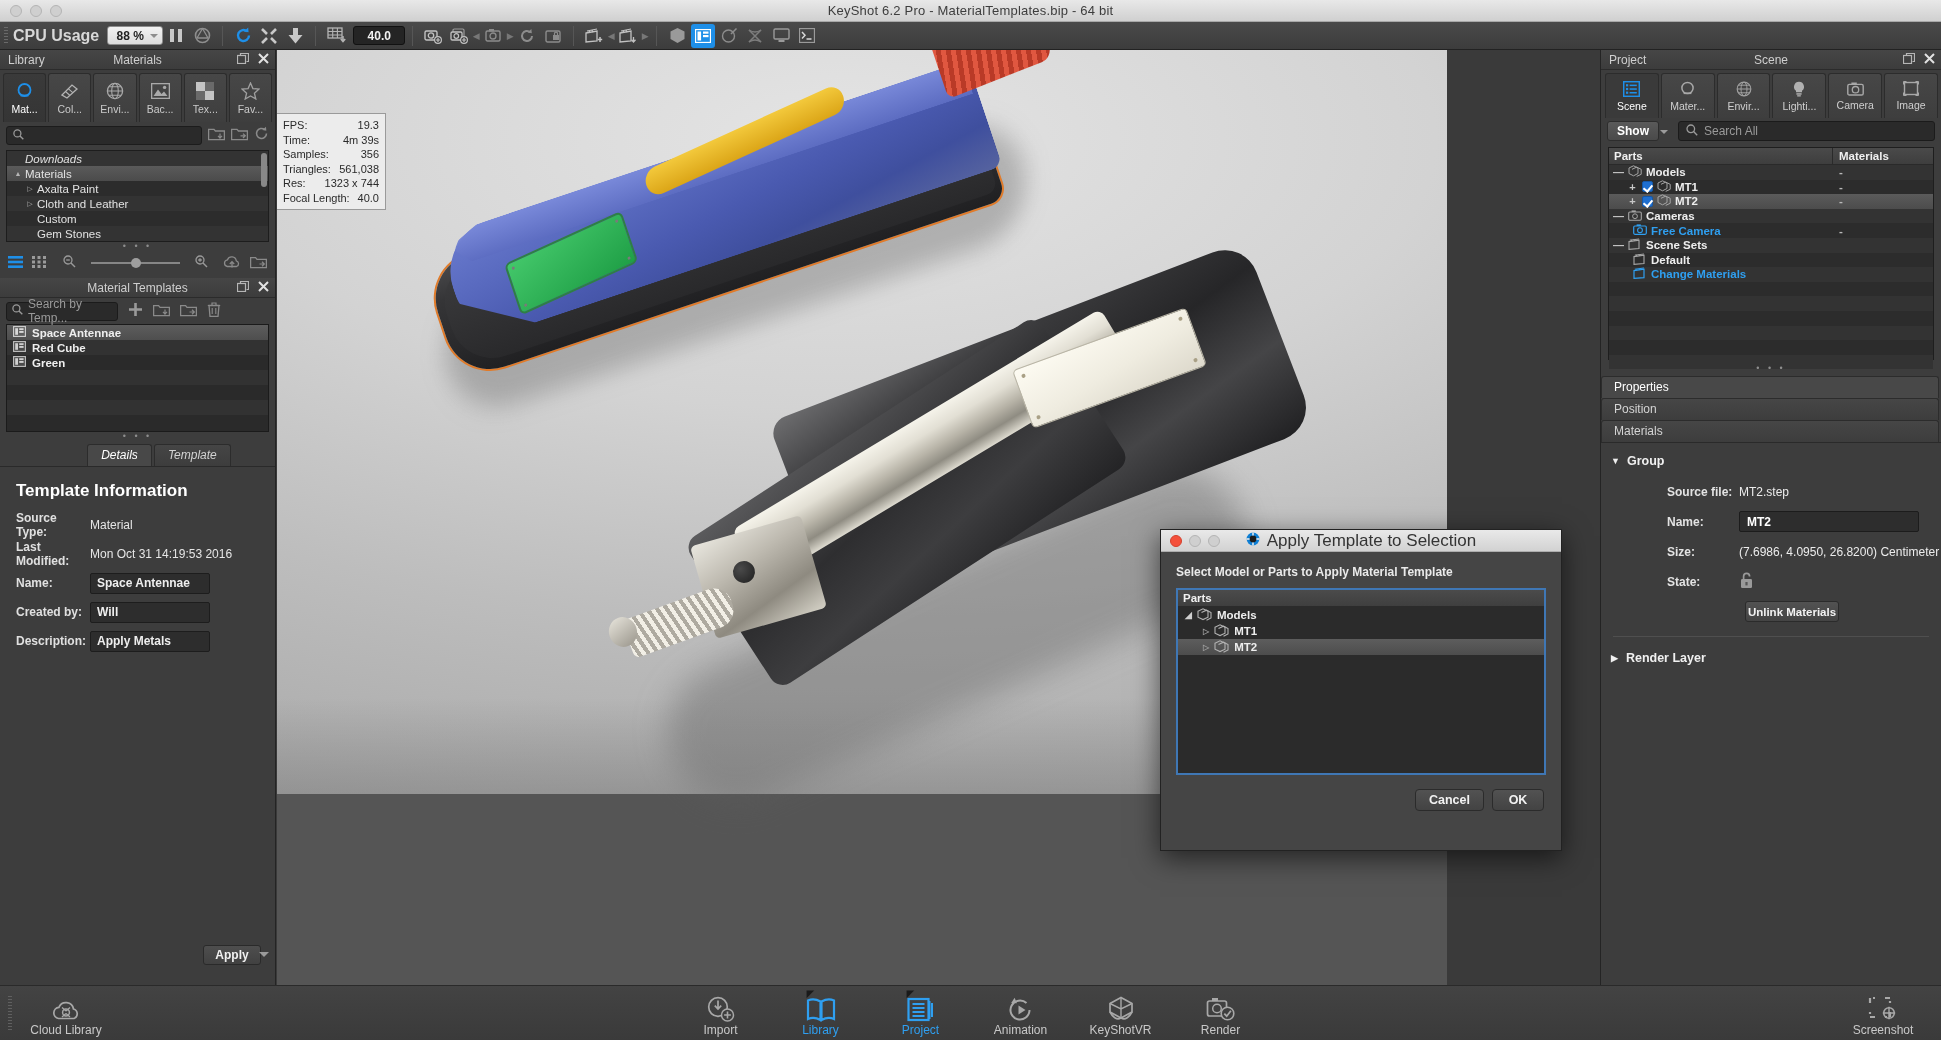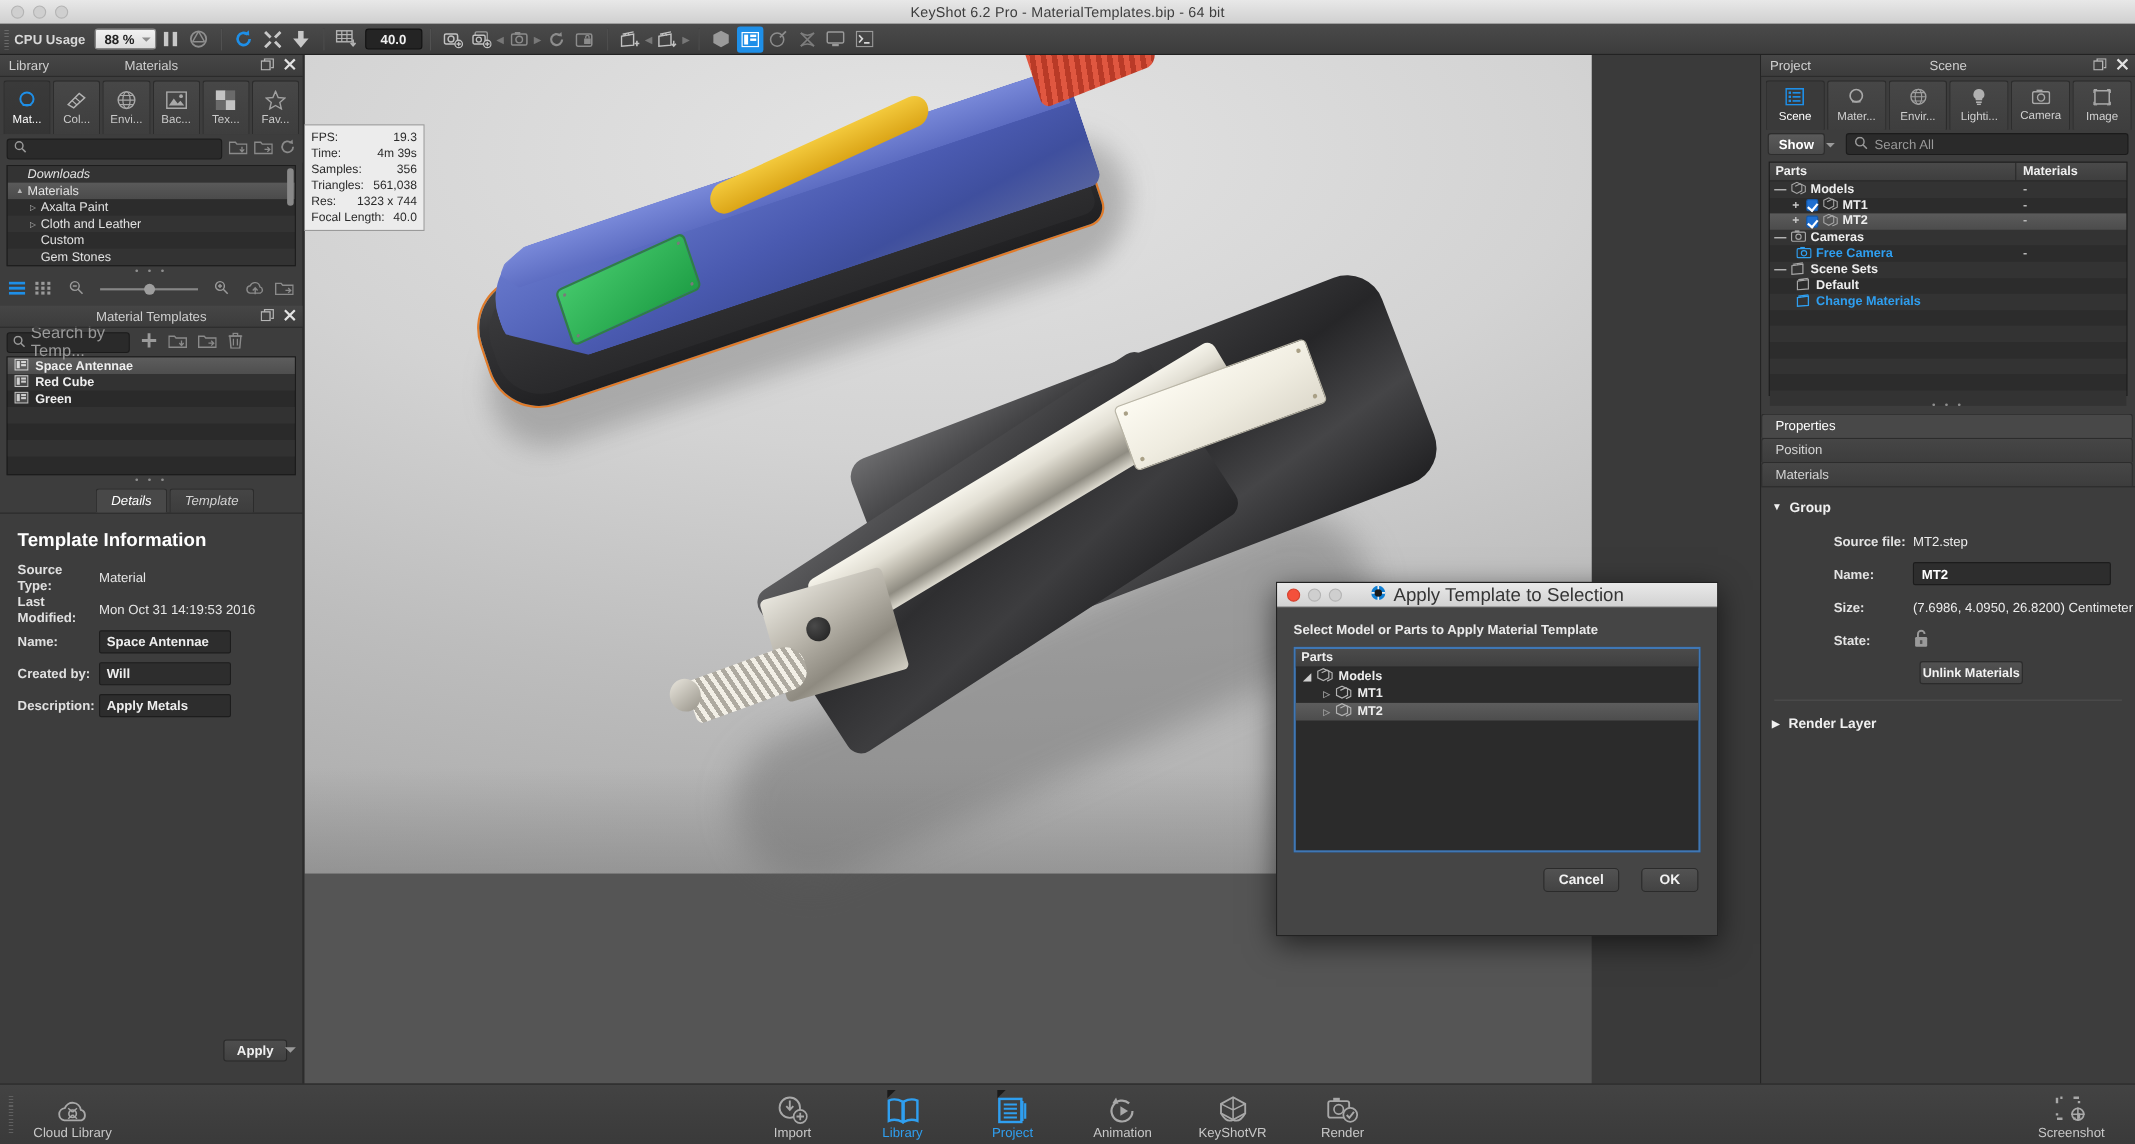--- a/index.html
+++ b/index.html
@@ -16,21 +16,21 @@
     border:1px solid #b4b4b4; }
   #title-text { position:absolute; left:0; right:0; text-align:center;
     font-size:13px; color:#3d3d3d; letter-spacing:.2px; }
 
   
   #toolbar { position:absolute; left:0; top:22px; width:1941px; height:28px;
     background:linear-gradient(#4a4a4a,#3c3c3c); border-bottom:1px solid #222;
     display:flex; align-items:center; }
   .tb-grip { width:4px; height:18px; margin:0 5px 0 4px;
     background-image:repeating-linear-gradient(to bottom,#6a6a6a 0 1px,transparent 1px 3px);}
-  .tb-label { font-size:12px; color:#d8d8d8; font-weight:bold; margin-right:8px; }
+  .tb-label { font-size:16px; color:#d8d8d8; font-weight:bold; margin-right:8px; }
   .tb-combo { height:19px; min-width:56px; background:linear-gradient(#f2f2f2,#dcdcdc);
     border:1px solid #8d8d8d; border-radius:3px; display:flex; align-items:center;
     justify-content:center; color:#222; font-size:12px; font-weight:bold; position:relative;
     padding:0 16px 0 6px; }
   .tb-combo .carat { position:absolute; right:4px; top:50%; margin-top:-2px;
     border-left:4px solid transparent; border-right:4px solid transparent;
     border-top:4px solid #8d8d8d; }
   .tb-field { height:19px; width:52px; background:#242424; border:1px solid #111;
     border-radius:3px; color:#f0f0f0; font-size:12px; font-weight:bold;
     display:flex; align-items:center; justify-content:center; margin-left:4px;}
@@ -94,21 +94,21 @@
 
   .libfoot { display:flex; align-items:center; height:24px; padding:0 8px; gap:9px; }
   .slider-track { flex:1; height:2px; background:#868686; position:relative; margin:0 6px; }
   .slider-knob { position:absolute; left:50%; top:-4px; width:10px; height:10px;
     border-radius:50%; background:#9e9e9e; margin-left:-5px; }
 
   
   .mt-tools { display:flex; align-items:center; height:26px; padding:0 6px; gap:10px; }
   .mt-search { width:112px; height:19px; background:#2a2a2a; border:1px solid #1b1b1b;
     border-radius:3px; display:flex; align-items:center; gap:5px; padding:0 5px;
-    color:#9a9a9a; font-size:15px; }
+    color:#9a9a9a; font-size:12px; }
   .mtlist { margin:0 6px; background:#2a2a2a; border:1px solid #1b1b1b; height:108px; }
   .mtrow { height:15px; display:flex; align-items:center; gap:6px; padding-left:6px;
     font-size:11.5px; color:#eee; font-weight:bold; }
   .mtrow.sel { background:linear-gradient(#5d5d5d,#4e4e4e); }
   .mtrow.alt { background:#323232; }
 
   
   .dtabs { display:flex; justify-content:center; gap:0; margin-top:3px;
     border-bottom:1px solid #2a2a2a; padding-left:45px;font-style:italic; }
   .dtab { padding:3px 13px 4px 13px; font-size:12px; color:#d2d2d2;
@@ -228,21 +228,21 @@
     color:#343434; display:flex; align-items:center; justify-content:center; gap:7px; }
   #modal-body { padding:13px 15px 0 15px; }
   #modal-sub { font-size:12px; font-weight:bold; color:#eaeaea; margin-bottom:9px; }
   #modal-tree { height:187px; background:#2b2b2b; border:2px solid #3f77b5; }
   #modal-tree .thead { height:17px; background:linear-gradient(#4b4b4b,#3f3f3f);
     border-bottom:1px solid #2b2b2b; font-size:11.5px; color:#f0f0f0; font-weight:bold;
     display:flex; align-items:center; padding-left:5px; }
   .mrow { height:16px; display:flex; align-items:center; gap:5px; font-size:11.5px;
     color:#eee; font-weight:bold; }
   .mrow.sel { background:linear-gradient(#5d5d5d,#4d4d4d); }
-  #modal-btns { display:flex; justify-content:flex-end; gap:20px; margin-top:14px;
+  #modal-btns { display:flex; justify-content:flex-end; gap:8px; margin-top:14px;
     padding-right:2px; }
   .mbtn { min-width:52px; height:22px; padding:0 13px; background:linear-gradient(#525252,#434343);
     border:1px solid #2b2b2b; border-radius:4px; display:flex; align-items:center;
     justify-content:center; color:#f2f2f2; font-size:12.5px; font-weight:bold; }
 
   
   #rightdock { position:absolute; left:1600px; top:50px; width:341px; height:935px;
     background:#3d3d3d; border-left:1px solid #242424; }
   #projtabs { display:flex; height:48px; padding:3px 2px 0 3px; }
   .ptab { flex:1; margin:0 1px; background:linear-gradient(#474747,#3e3e3e);

